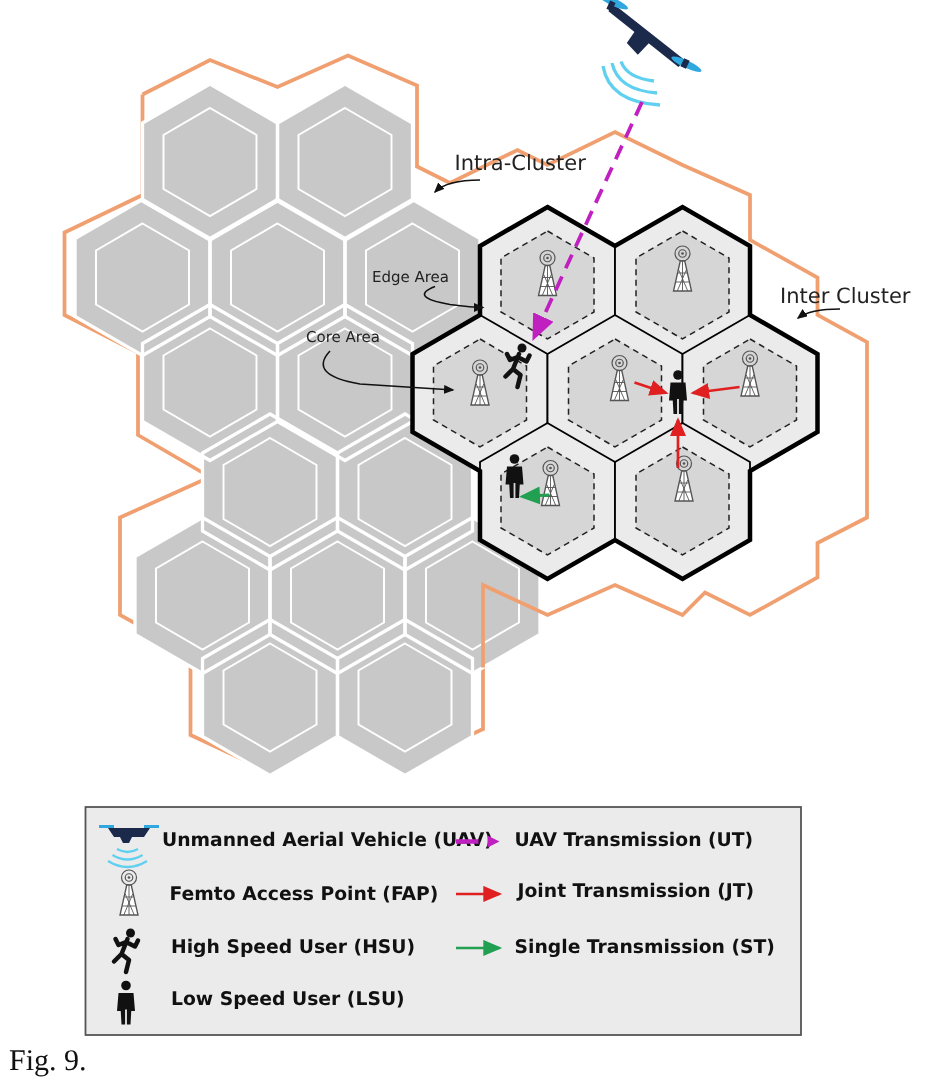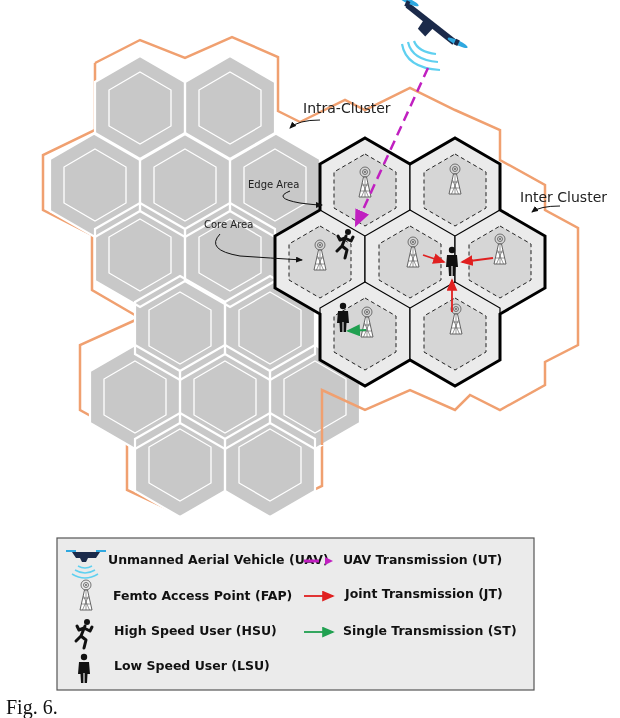--- a/index.html
+++ b/index.html
@@ -202,13 +202,13 @@
     <text class="legend-txt" x="343" y="564">UAV Transmission (UT)</text>
 
     <line x1="304" y1="596" x2="333" y2="596" stroke="#E02020" stroke-width="1.8" marker-end="url(#arrRed)"></line>
     <text class="legend-txt" x="345" y="598">Joint Transmission (JT)</text>
 
     <line x1="304" y1="632" x2="333" y2="632" stroke="#20A050" stroke-width="1.8" marker-end="url(#arrGreen)"></line>
     <text class="legend-txt" x="343" y="635">Single Transmission (ST)</text>
   </g>
 </svg>
 
-<div class="caption">Fig. 6.</div>
+<div class="caption">Fig. 9.</div>
 
 </body></html>

